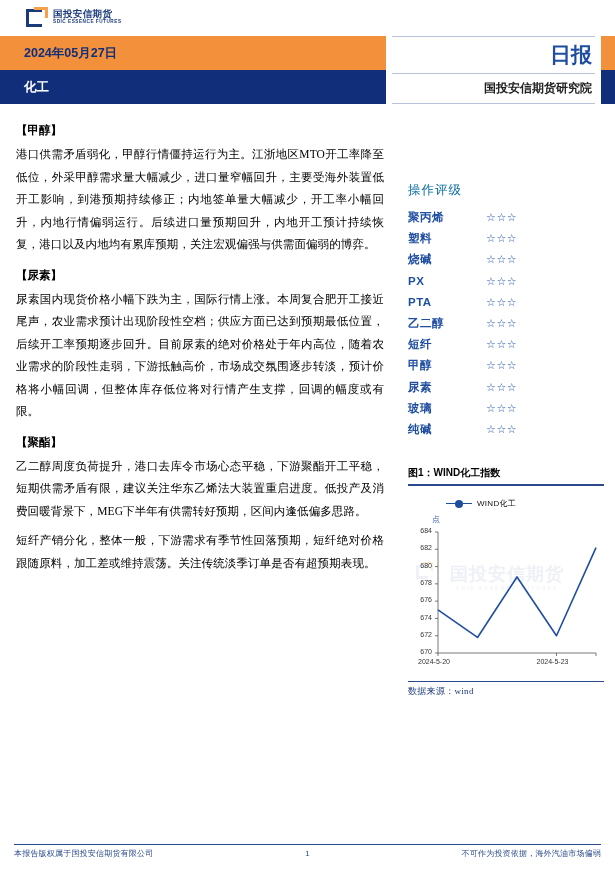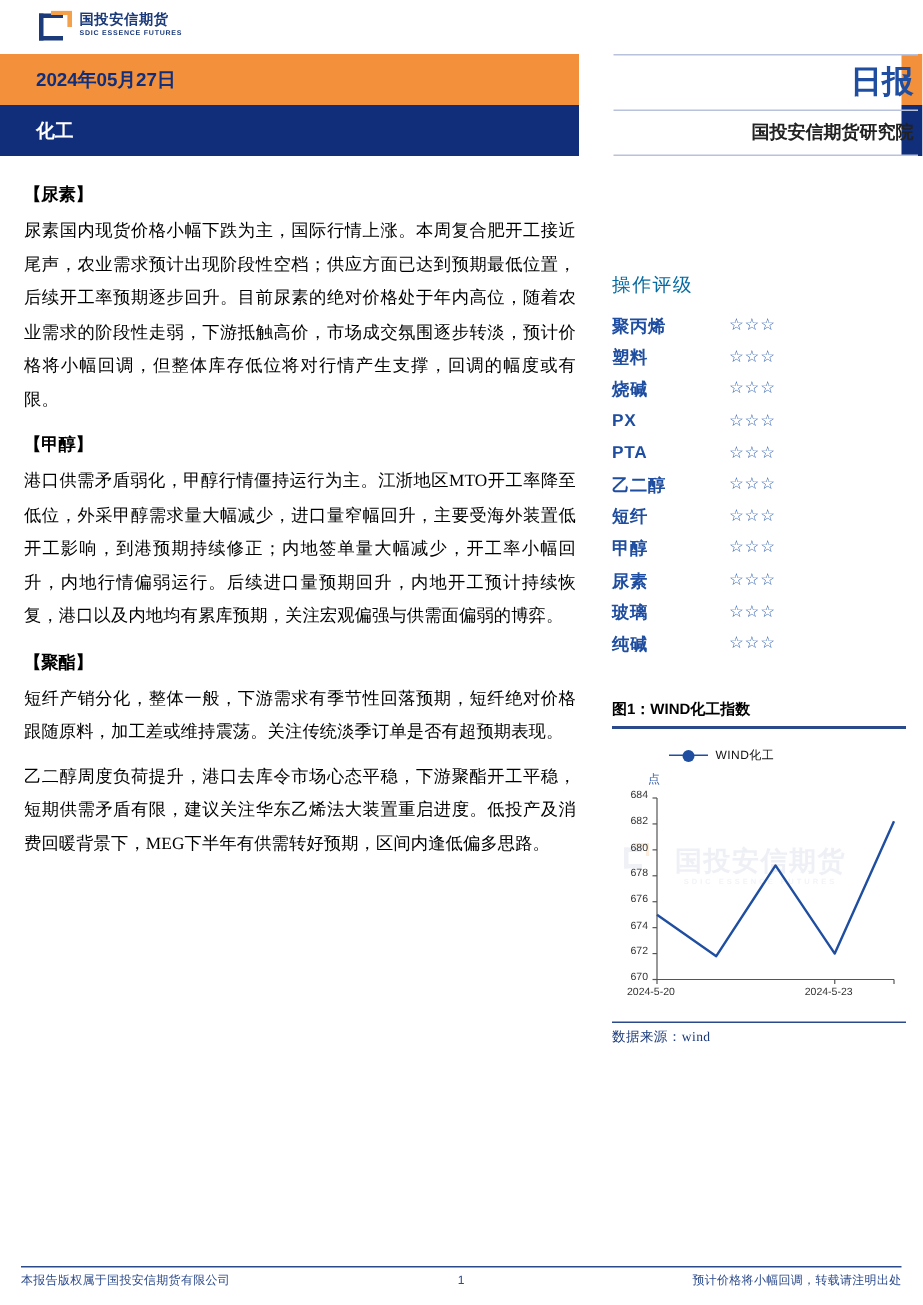--- a/index.html
+++ b/index.html
@@ -46,21 +46,21 @@
     position: absolute; left: 24px; top: 36px; height: 16px; line-height: 34px;
     font-family: "Liberation Sans", sans-serif;
     font-size: 12.5px; font-weight: bold; color: #102e7a; white-space: nowrap;
   }
   .sector-text {
     position: absolute; left: 24px; top: 70px; height: 34px; line-height: 34px;
     font-family: "Liberation Sans", sans-serif;
     font-size: 12.5px; font-weight: bold; color: #ffffff; white-space: nowrap;
   }
 
-  .rbox { position: absolute; left: 409px; top: 36px; width: 203px; height: 68px; }
+  .rbox { position: absolute; left: 392px; top: 36px; width: 203px; height: 68px; }
   .rbox .rl { position: absolute; left: 0; width: 203px; height: 1px; background: #b9c2dc; }
   .rbox .rl.r1 { top: 0; }
   .rbox .rl.r2 { top: 37px; }
   .rbox .rl.r3 { top: 67px; }
   .rtitle {
     position: absolute; right: 3px; top: 2px; height: 34px; line-height: 34px;
     font-family: "Liberation Sans", sans-serif;
     font-size: 21px; font-weight: bold; color: #1f4ea1; white-space: nowrap;
   }
   .rsub {
@@ -199,33 +199,33 @@
     <div class="rl r1"></div>
       <div class="rl r2"></div>
       <div class="rl r3"></div>
     <div class="rtitle">日报</div>
     <div class="rsub">国投安信期货研究院</div>
   </div>
 
   <div class="content">
 
     <div class="sec">
+      <div class="sec-head">【甲醇】</div>
+      <p class="para">港口供需矛盾弱化，甲醇行情僵持运行为主。江浙地区MTO开工率降至低位，外采甲醇需求量大幅减少，进口量窄幅回升，主要受海外装置低开工影响，到港预期持续修正；内地签单量大幅减少，开工率小幅回升，内地行情偏弱运行。后续进口量预期回升，内地开工预计持续恢复，港口以及内地均有累库预期，关注宏观偏强与供需面偏弱的博弈。</p>
+    </div>
+
+    <div class="sec">
       <div class="sec-head">【尿素】</div>
       <p class="para">尿素国内现货价格小幅下跌为主，国际行情上涨。本周复合肥开工接近尾声，农业需求预计出现阶段性空档；供应方面已达到预期最低位置，后续开工率预期逐步回升。目前尿素的绝对价格处于年内高位，随着农业需求的阶段性走弱，下游抵触高价，市场成交氛围逐步转淡，预计价格将小幅回调，但整体库存低位将对行情产生支撑，回调的幅度或有限。</p>
     </div>
 
     <div class="sec">
-      <div class="sec-head">【甲醇】</div>
-      <p class="para">港口供需矛盾弱化，甲醇行情僵持运行为主。江浙地区MTO开工率降至低位，外采甲醇需求量大幅减少，进口量窄幅回升，主要受海外装置低开工影响，到港预期持续修正；内地签单量大幅减少，开工率小幅回升，内地行情偏弱运行。后续进口量预期回升，内地开工预计持续恢复，港口以及内地均有累库预期，关注宏观偏强与供需面偏弱的博弈。</p>
-    </div>
-
-    <div class="sec">
       <div class="sec-head">【聚酯】</div>
+      <p class="para">乙二醇周度负荷提升，港口去库令市场心态平稳，下游聚酯开工平稳，短期供需矛盾有限，建议关注华东乙烯法大装置重启进度。低投产及消费回暖背景下，MEG下半年有供需转好预期，区间内逢低偏多思路。</p>
       <p class="para">短纤产销分化，整体一般，下游需求有季节性回落预期，短纤绝对价格跟随原料，加工差或维持震荡。关注传统淡季订单是否有超预期表现。</p>
-      <p class="para">乙二醇周度负荷提升，港口去库令市场心态平稳，下游聚酯开工平稳，短期供需矛盾有限，建议关注华东乙烯法大装置重启进度。低投产及消费回暖背景下，MEG下半年有供需转好预期，区间内逢低偏多思路。</p>
     </div>
 
   </div>
 
   <div class="ratings">
     <div class="rate-title">操作评级</div>
     <div id="rating-rows">
         <div class="rate-row">
           <span class="rate-name">聚丙烯</span>
           <span class="rate-stars"><span class="star">☆</span><span class="star">☆</span><span class="star">☆</span></span>
@@ -313,16 +313,16 @@
     </div>
 
     <div class="fig-rule bottom"></div>
     <div class="fig-src">数据来源：wind</div>
   </div>
 
   <div class="foot-rule"></div>
   <div class="foot">
     <span>本报告版权属于国投安信期货有限公司</span>
     <span class="pno">1</span>
-    <span>预计价格将小幅回调，转载请注明出处</span>
+    <span>不可作为投资依据，海外汽油市场偏弱</span>
   </div>
 
 </div>
 
 </body></html>

